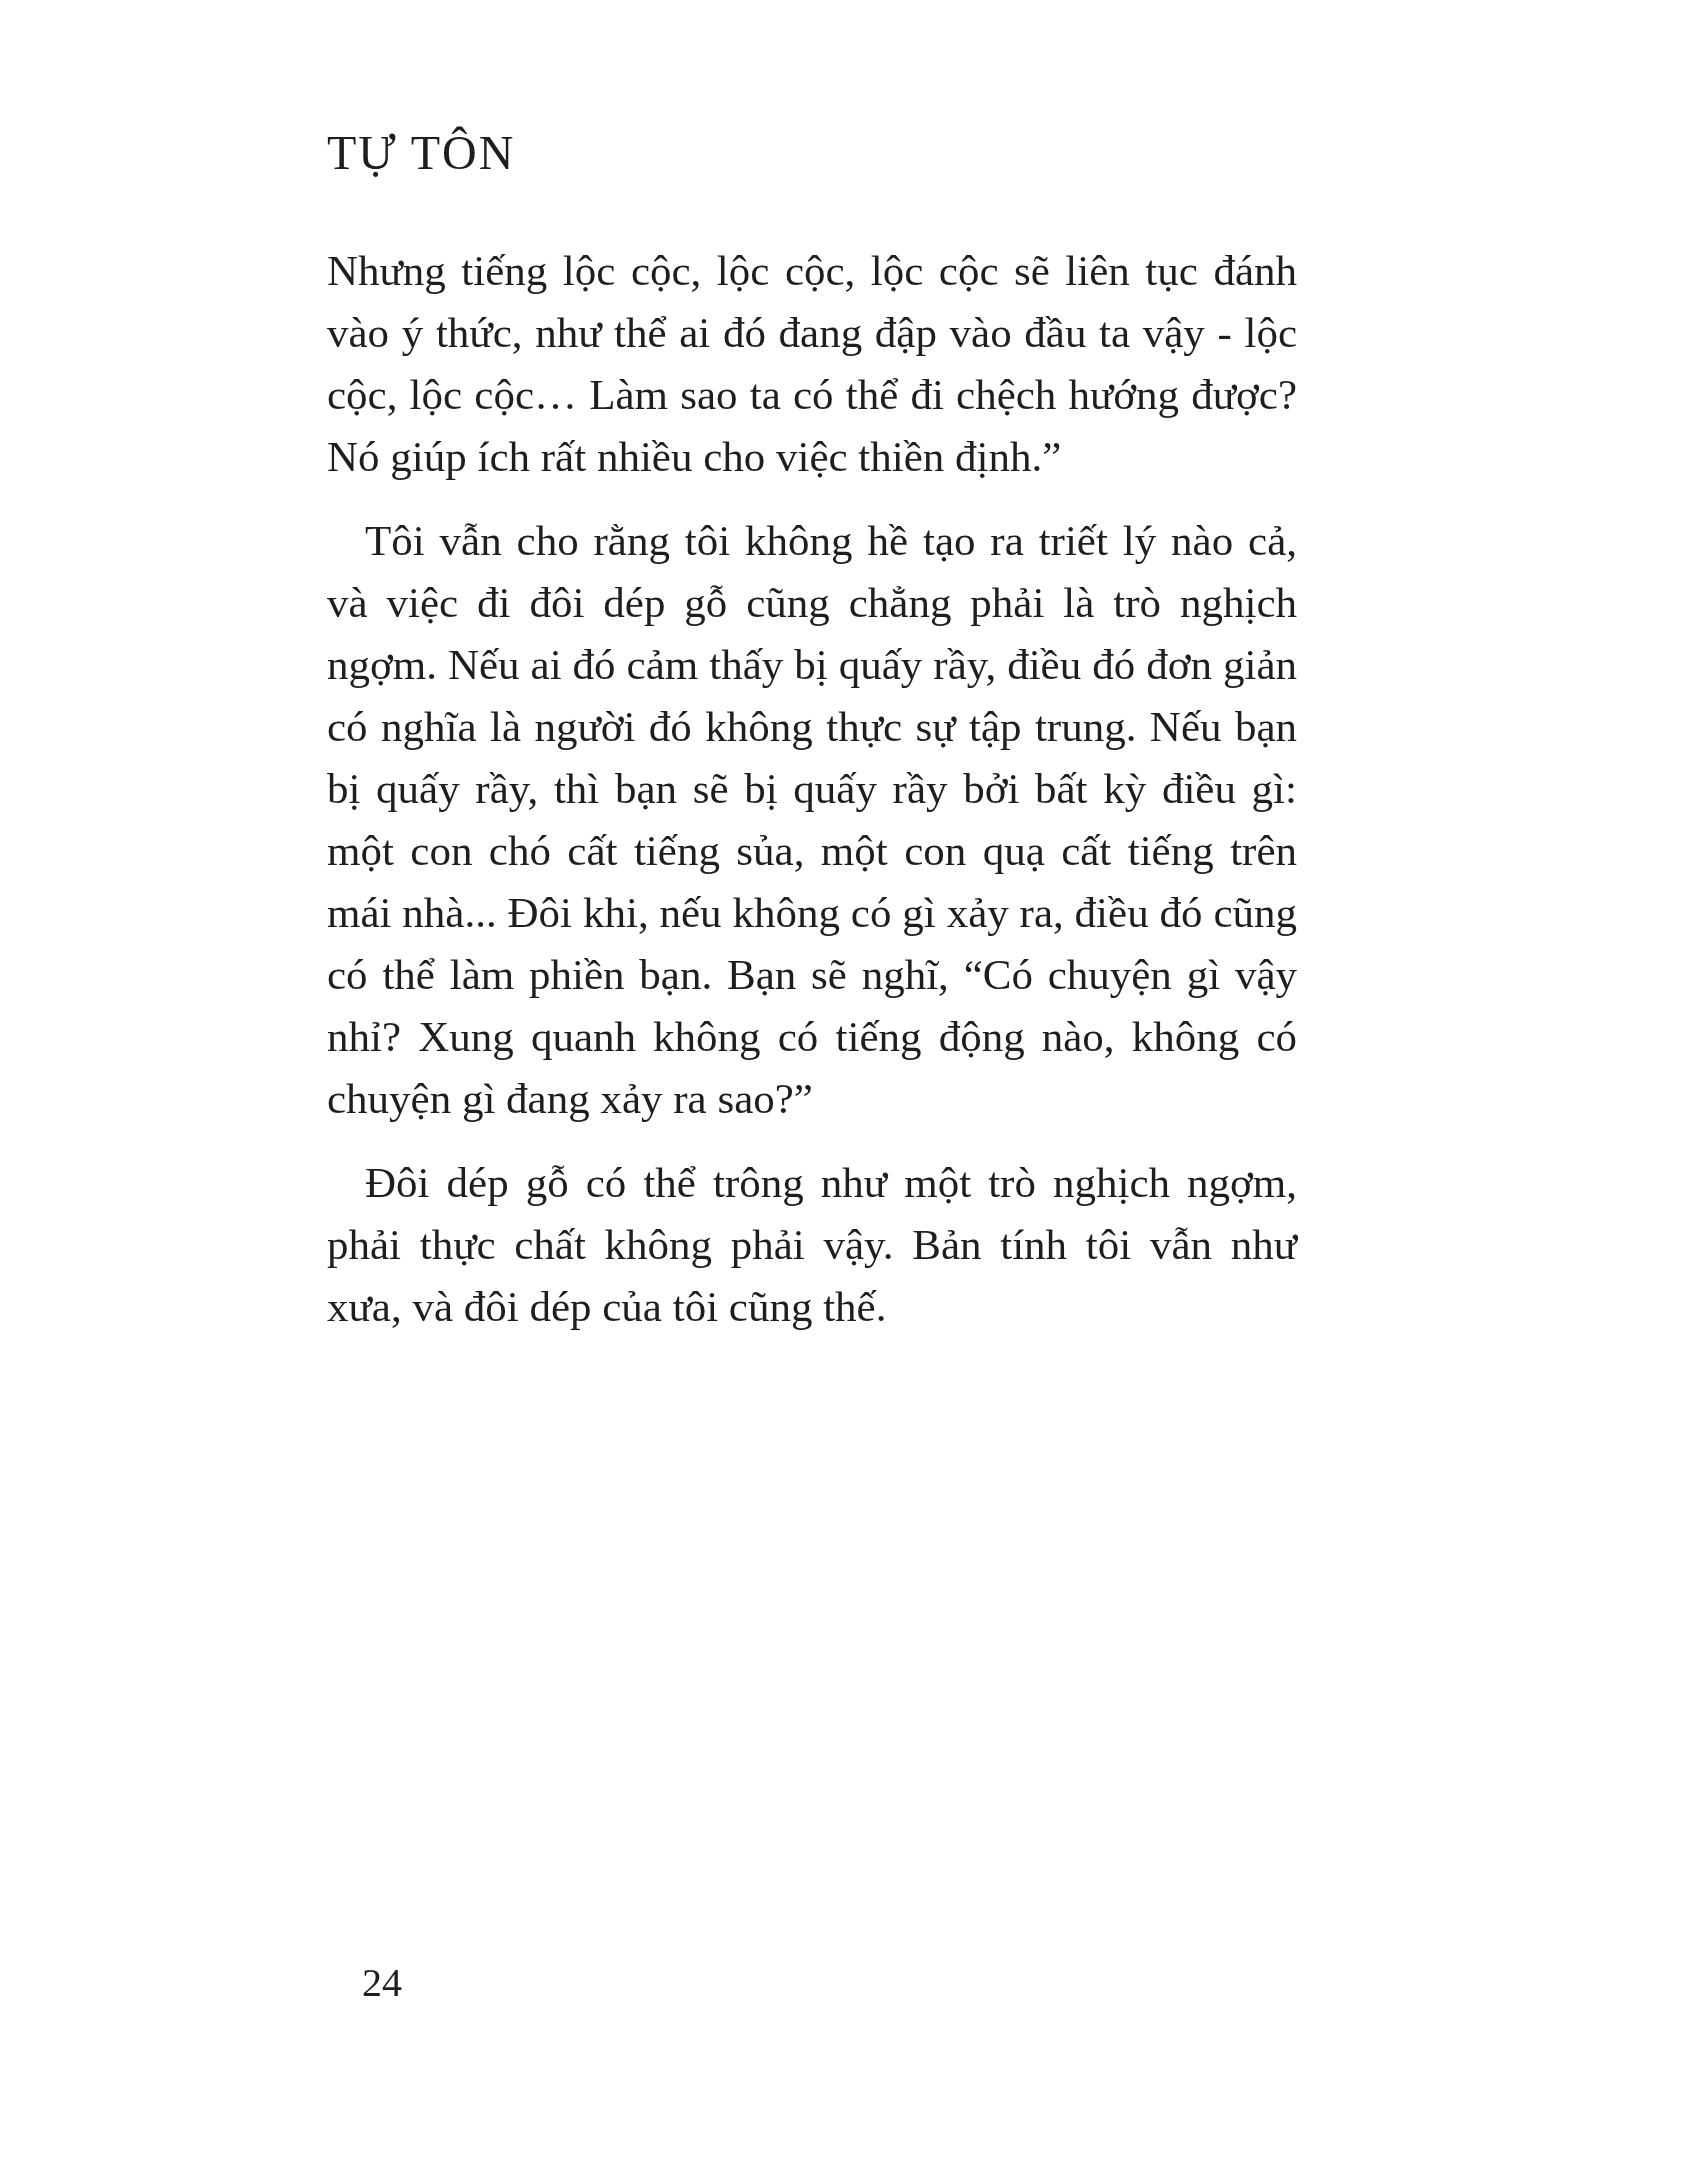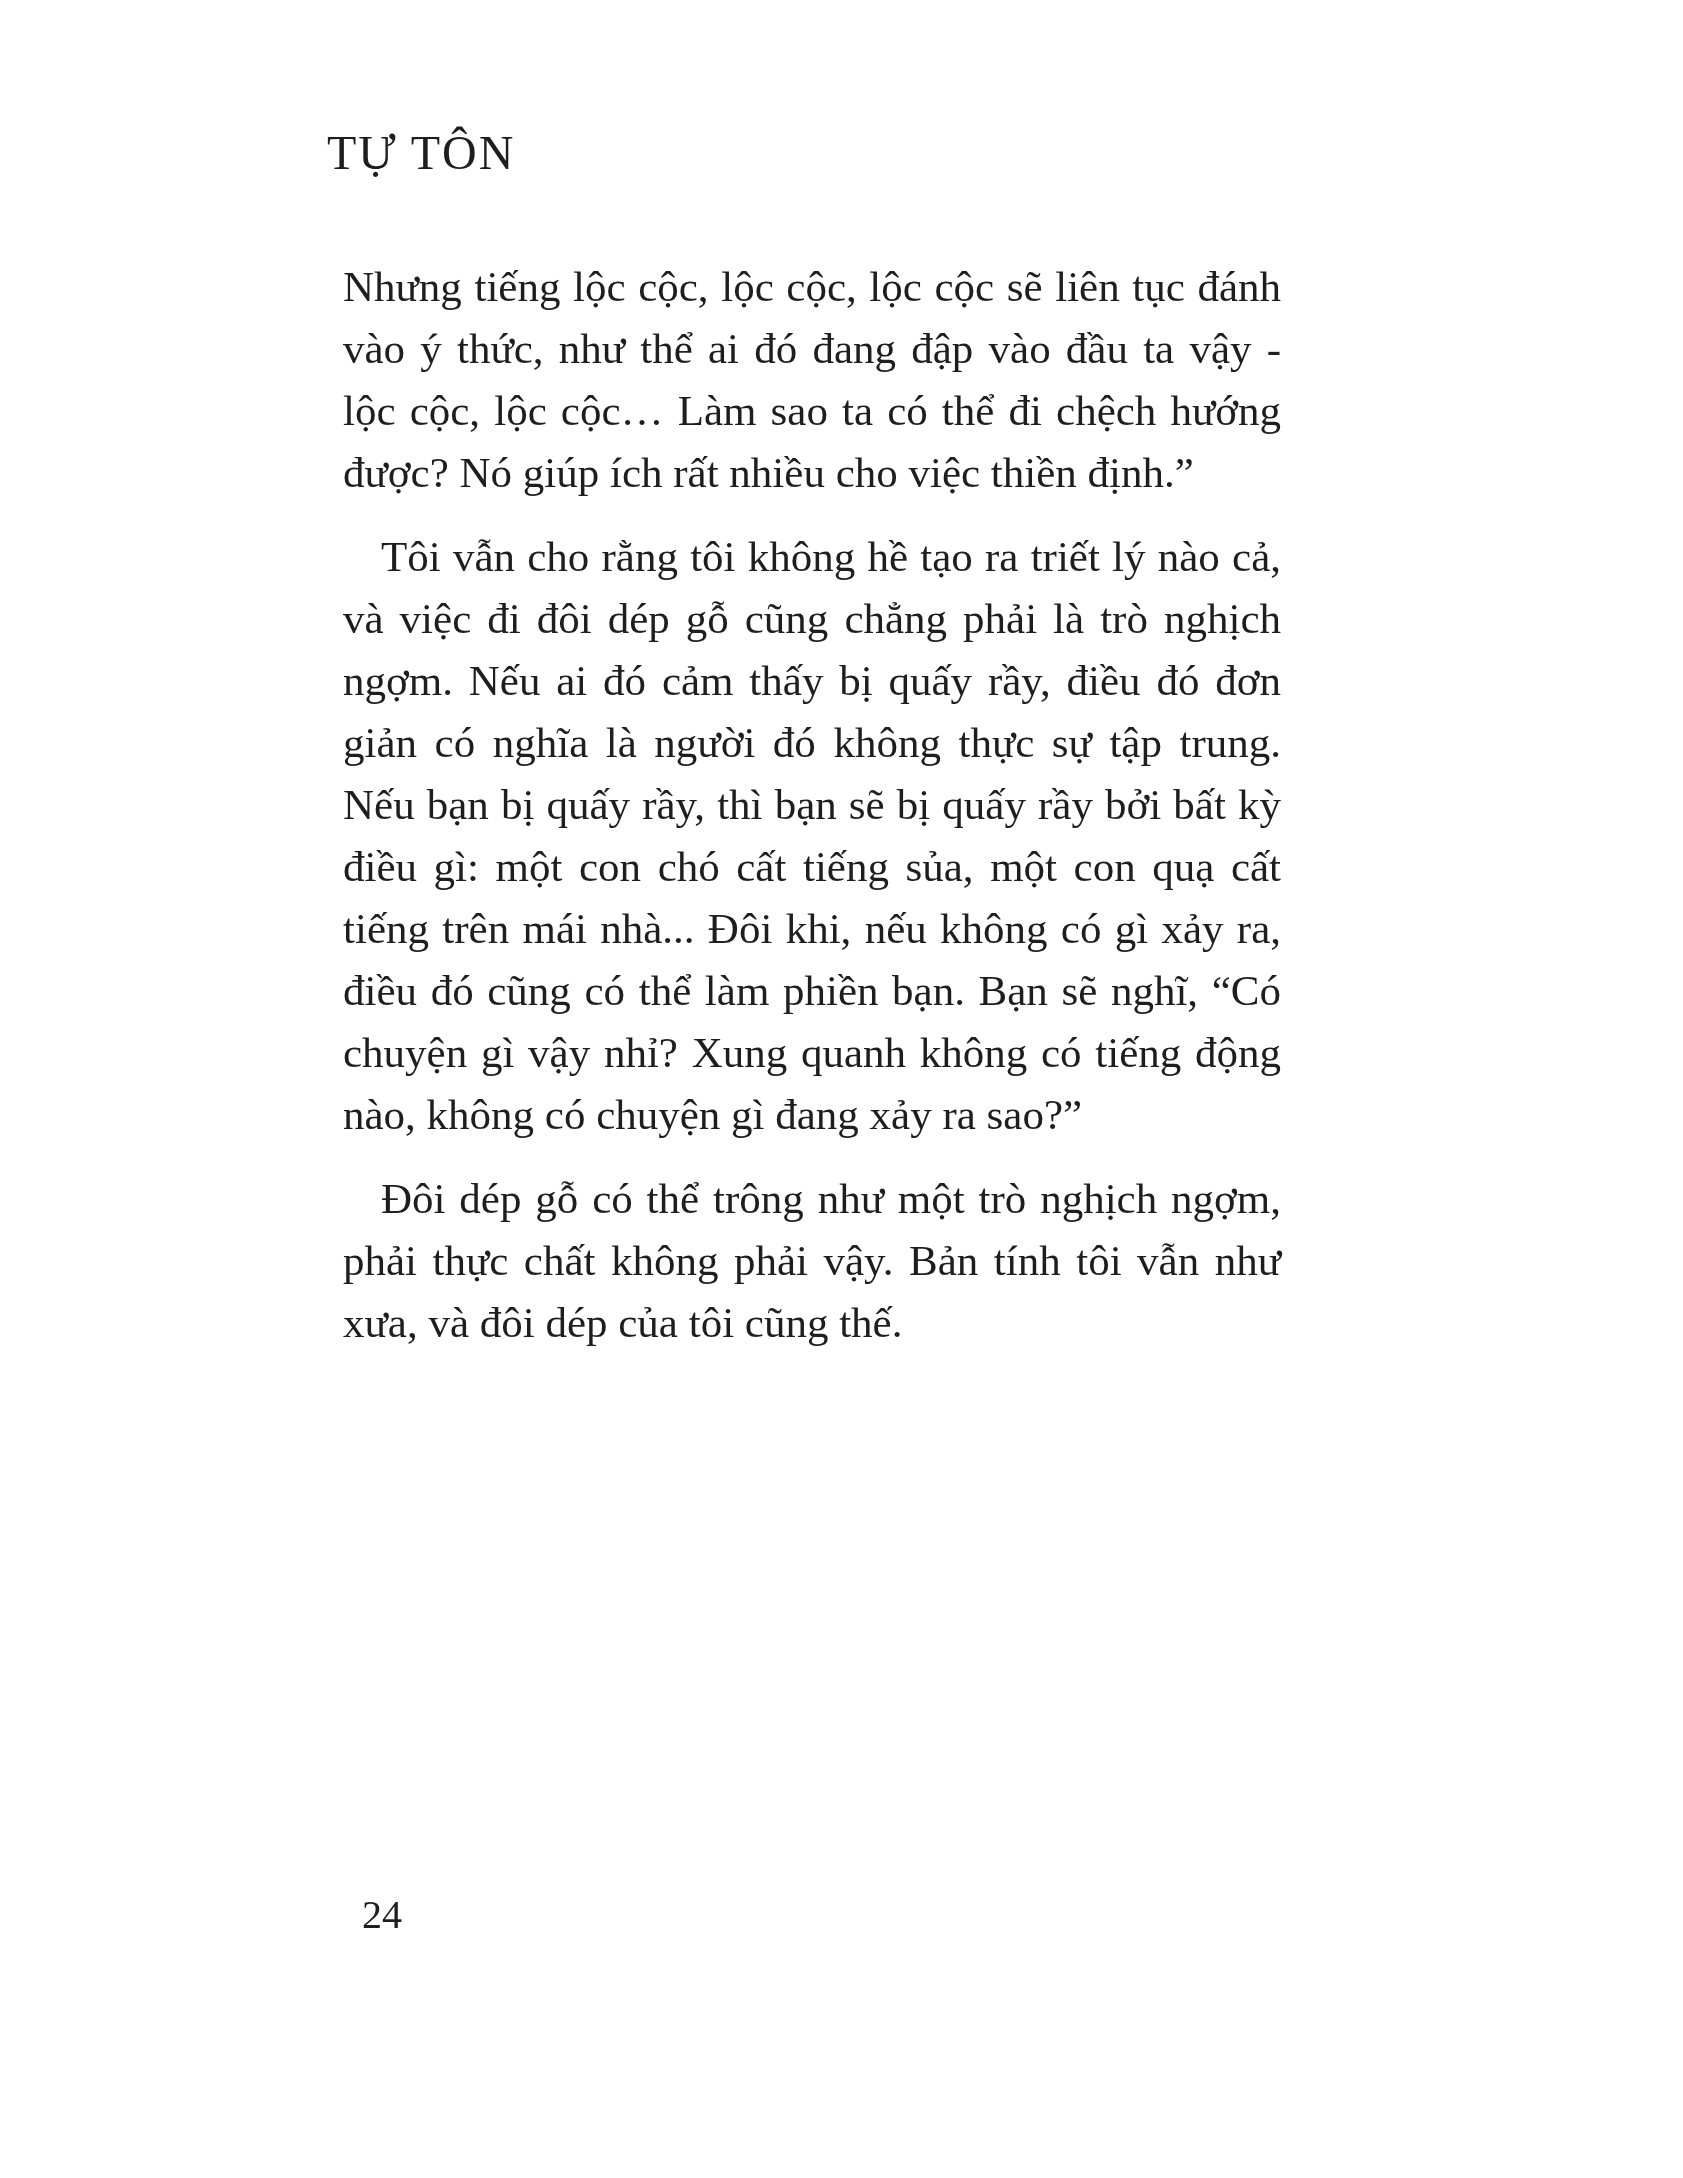--- a/index.html
+++ b/index.html
@@ -31,33 +31,33 @@
     position: absolute;
     left: 327px;
     top: 240px;
     width: 970px;
     font-size: 43px;
     line-height: 62px;
     text-align: justify;
     color: #1e1e1e;
   }
   .body-text p {
-    margin: 16px;
+    margin: 0;
     padding: 0;
   }
   .body-text p + p {
     margin-top: 22px;
   }
   .body-text p.indented {
     text-indent: 38px;
   }
   .page-number {
     position: absolute;
     left: 362px;
-    top: 1892px;
+    top: 1960px;
     font-size: 40px;
     line-height: 46px;
     color: #1e1e1e;
   }
 </style>
 </head>
 <body style="background: rgb(255, 255, 255);">
 
 <div class="page" style="color: rgb(30, 30, 30);">
   <div class="running-header">TỰ TÔN</div>

